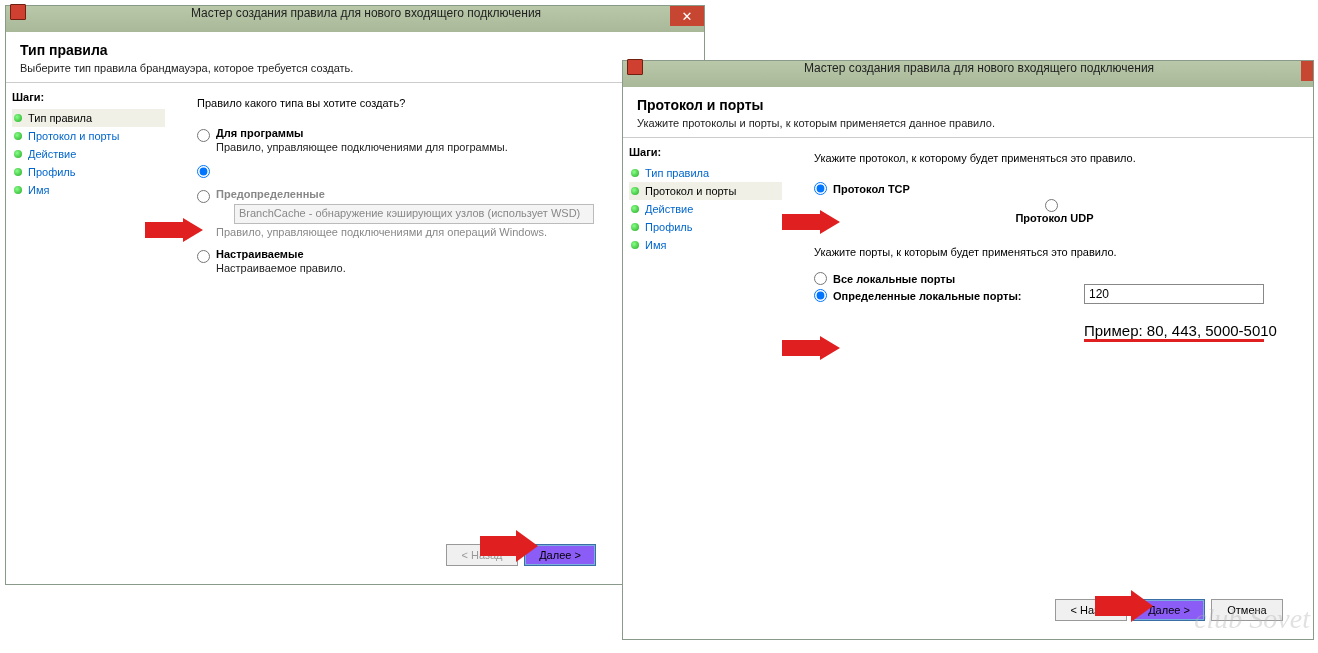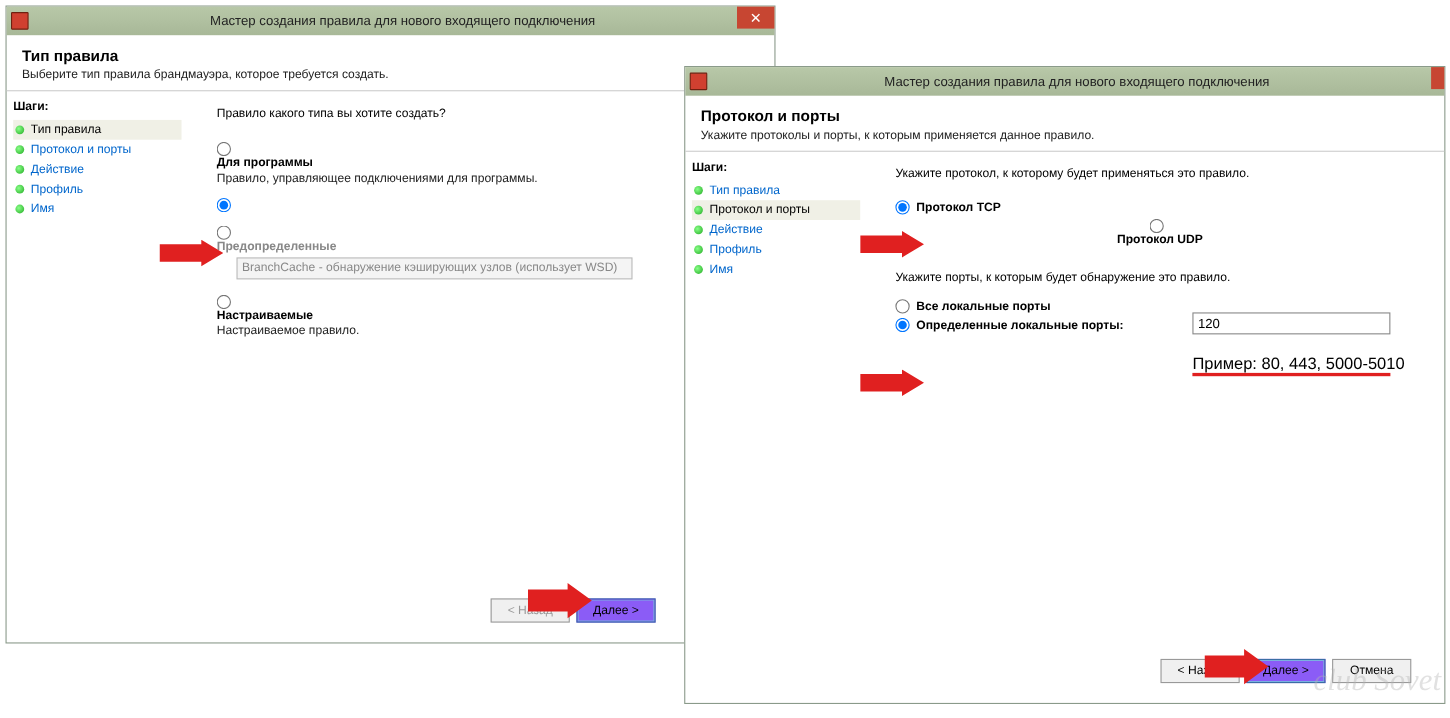--- a/index.html
+++ b/index.html
@@ -1,40 +1,40 @@
 <!DOCTYPE html>
 <html><head>
 <meta charset="utf-8">
 <style>
   * { box-sizing: border-box; margin: 0; padding: 0; font-family: "Segoe UI", Tahoma, sans-serif; }
   body { width: 1318px; height: 653px; position: relative; background: #fff; overflow: hidden; }
 
   .window { position: absolute; border: 1px solid #8a9a8a; background: #fff; display: flex; flex-direction: column; }
-  .titlebar { height: 26px; background: linear-gradient(#b8c8a8, #a8b898); display: flex; align-items: center; padding: 12px 4px; position: relative; }
+  .titlebar { height: 26px; background: linear-gradient(#b8c8a8, #a8b898); display: flex; align-items: flex-end; padding: 12px 4px; position: relative; }
   .titlebar .icon { width: 16px; height: 16px; background: #d04030; border: 1px solid #702010; margin-right: 6px; border-radius: 1px; }
   .titlebar .title { font-size: 12px; color: #222; flex: 1; text-align: center; }
   .close-btn { position: absolute; right: 0; top: 0; width: 34px; height: 20px; background: #c74632; color: #fff; font-size: 11px; display: flex; align-items: center; justify-content: center; }
   .close-x { font-size: 13px; line-height: 1; }
 
   .header { padding: 10px 14px 8px; border-bottom: 1px solid #ccc; }
   .header h2 { font-size: 14px; font-weight: bold; margin-bottom: 4px; }
   .header p { font-size: 11px; color: #222; }
 
   .body { display: flex; flex: 1; }
   .sidebar { width: 165px; padding: 8px 6px; border-right: none; }
   .sidebar h3 { font-size: 11px; font-weight: bold; margin-bottom: 6px; }
   .step { display: flex; align-items: center; font-size: 11px; padding: 3px 2px; cursor: default; }
   .bullet { width: 8px; height: 8px; border-radius: 50%; background: radial-gradient(circle at 3px 3px, #8f8, #2a2); margin-right: 6px; flex-shrink: 0; }
   .step.link span.lbl { color: #0066cc; }
   .step.active span.lbl { color: #000; font-weight: normal; }
   .step.active { background: #f0f0e6; }
 
   .content { flex: 1; padding: 14px 18px 10px 26px; display: flex; flex-direction: column; }
   .prompt { font-size: 11px; margin-bottom: 18px; }
-  .opt { display: flex; align-items: flex-start; margin-bottom: 10px; flex-direction: column; }
+  .opt { display: flex; align-items: flex-start; margin-bottom: 10px; }
   .opt input[type=radio] { margin-top: 2px; margin-right: 6px; }
   .opt .lab { font-size: 11px; }
   .opt .lab b { font-weight: bold; }
   .opt .desc { font-size: 11px; color: #222; margin-top: 2px; }
   .opt.disabled .lab, .opt.disabled .desc { color: #888; }
   .dropdown-fake { width: 360px; height: 20px; border: 1px solid #bbb; background: #f4f4f4; font-size: 11px; padding: 2px 4px; color: #888; margin: 4px 0 2px 18px; }
 
   .ports-row { display: flex; align-items: center; margin-bottom: 4px; }
   .ports-row input[type=radio] { margin-right: 6px; }
   .ports-row .lab { font-size: 11px; }
@@ -108,20 +108,21 @@
 
       <div class="opt">
         <input type="radio" name="rt1" checked="" style="">
       </div>
 
       <div class="opt disabled">
         <input type="radio" name="rt1" style="">
         <div style="width:100%;">
           <div class="lab"><b>Предопределенные</b></div>
           <div class="dropdown-fake">BranchCache - обнаружение кэширующих узлов (использует WSD)</div>
+          <div class="desc">Правило, управляющее подключениями для операций Windows.</div>
         </div>
       </div>
 
       <div class="opt">
         <input type="radio" name="rt1" style="">
         <div>
           <div class="lab"><b>Настраиваемые</b></div>
           <div class="desc">Настраиваемое правило.</div>
         </div>
       </div>
@@ -174,21 +175,21 @@
 
       <div class="ports-row">
         <input type="radio" name="proto" checked="" style="">
         <div class="lab"><b>Протокол TCP</b></div>
       </div>
       <div class="ports-row" style="margin-bottom:22px;flex-direction:column;">
         <input type="radio" name="proto" style="">
         <div class="lab"><b>Протокол UDP</b></div>
       </div>
 
-      <div class="prompt" style="margin-bottom:14px;">Укажите порты, к которым будет обнаружение это правило.</div>
+      <div class="prompt" style="margin-bottom:14px;">Укажите порты, к которым будет применяться это правило.</div>
 
       <div class="ports-row">
         <input type="radio" name="ports" style="">
         <div class="lab"><b>Все локальные порты</b></div>
       </div>
       <div class="ports-row">
         <input type="radio" name="ports" checked="" style="">
         <div class="lab"><b>Определенные локальные порты:</b></div>
       </div>
       <div class="port-input-wrap">

